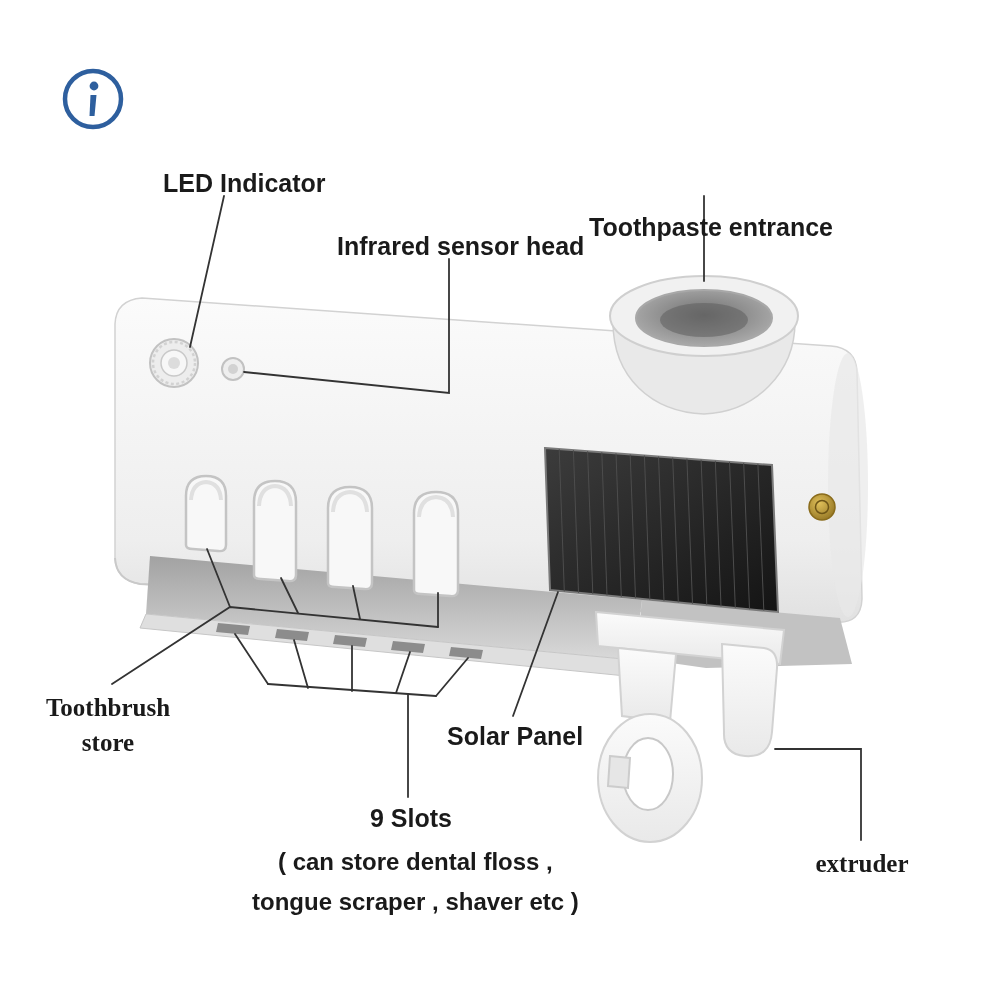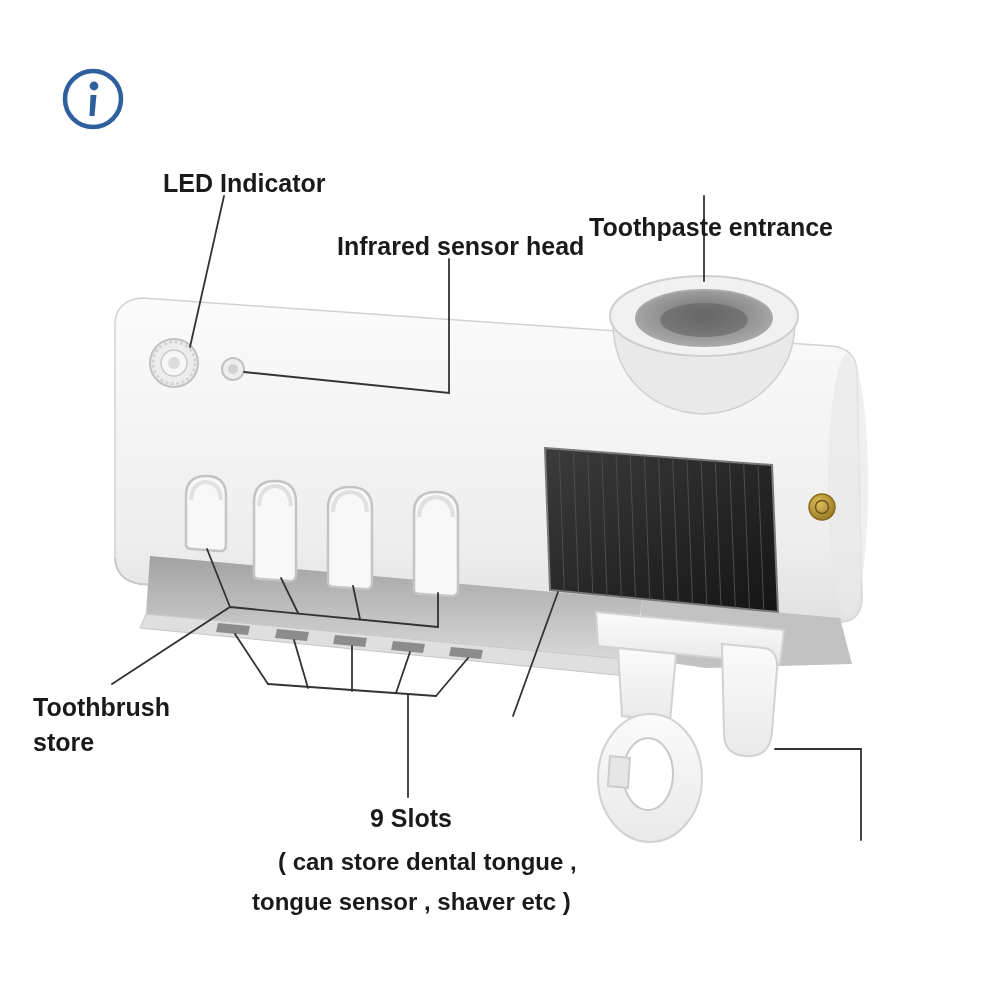--- a/index.html
+++ b/index.html
@@ -10,21 +10,21 @@
   .hdr{position:absolute;left:60px;top:66px;display:flex;align-items:center;gap:22px;}
   .hdr-title{
     font-size:43px;font-weight:700;font-style:italic;color:#2e5f9e;
     letter-spacing:.5px;white-space:nowrap;
   }
   .fig-svg{position:absolute;left:0;top:0;width:1001px;height:1001px;}
   .lbl{
     position:absolute;color:#1a1a1a;font-weight:700;font-size:25px;
     white-space:nowrap;line-height:1.4;
   }
-  .lbl.center{text-align:left;white-space:normal;}
+  .lbl.center{text-align:center;white-space:normal;font-family:Liberation Serif, serif;}
   .note{font-size:24px;}
 </style>
 </head>
 <body>
 
 <div class="stage">
 
   <div class="hdr">
     <svg width="66" height="66" viewBox="0 0 66 66">
       <circle cx="33" cy="33" r="28" fill="none" stroke="#2e5f9e" stroke-width="4.5"></circle>
@@ -181,23 +181,25 @@
 
   <div class="lbl" style="left:589px;top:166px;margin-top:44px;">Toothpaste entrance</div>
 
   <div class="lbl" style="left:337px;top:229px;">Infrared sensor head</div>
 
   <div class="lbl center" style="left:33px;top:690px;width:150px;">
     <div>Toothbrush</div>
     <div>store</div>
   </div>
 
+  <div class="lbl" style="left:447px;top:719px;">Solar Panel</div>
 
   <div class="lbl" style="left:370px;top:801px;">9 Slots</div>
 
-  <div class="lbl note" style="left:278px;top:845px;">( can store dental tongue ,</div>
-
-  <div class="lbl note" style="left:252px;top:885px;">tongue sensor , shaver etc  )</div>
+  <div class="lbl note" style="left:278px;top:845px;">( can store dental floss ,</div>
+
+  <div class="lbl note" style="left:252px;top:885px;">tongue scraper , shaver etc  )</div>
 
   <div class="lbl center" style="left:783px;top:846px;width:158px;">
+    <div>extruder</div>
   </div>
 
 </div>
 
 </body></html>

